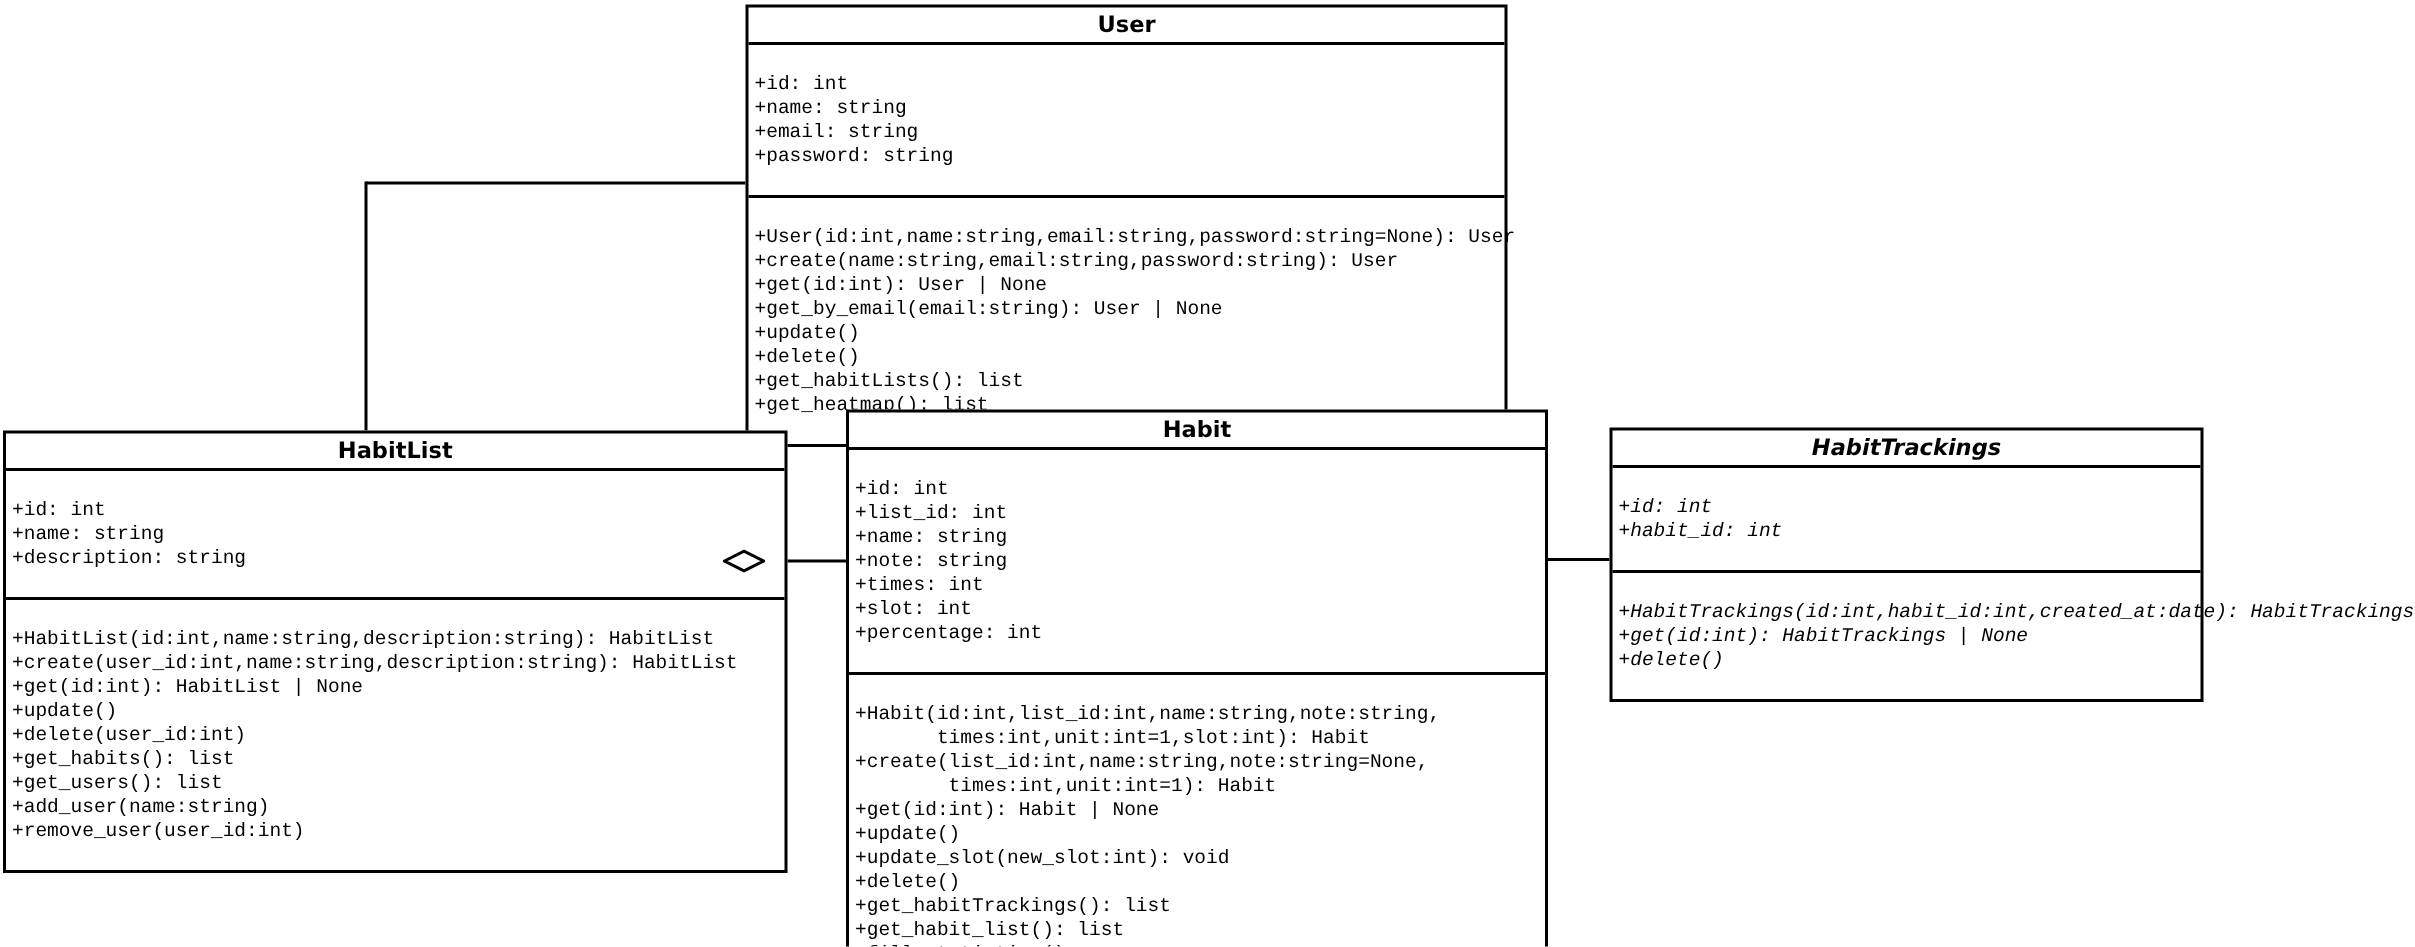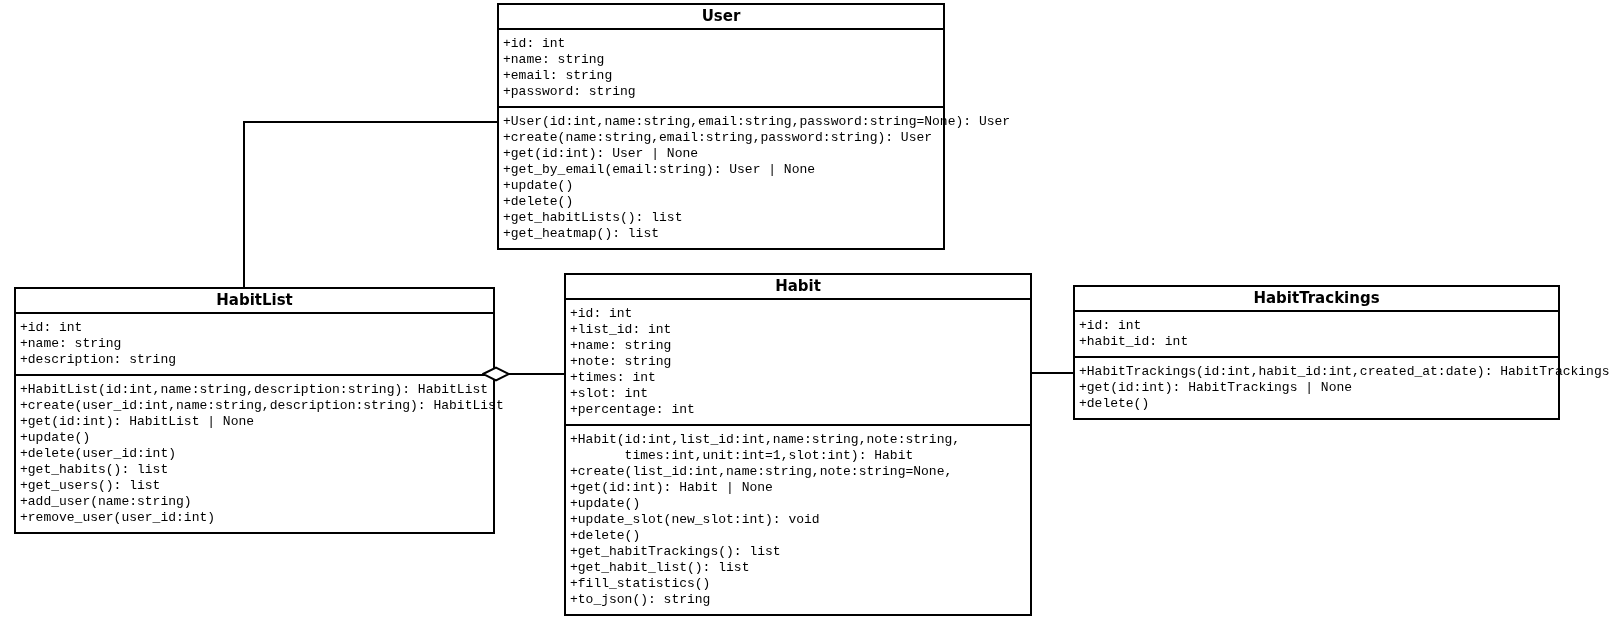--- a/index.html
+++ b/index.html
@@ -26,42 +26,42 @@
     height: 23px;
     line-height: 23px;
     text-align: center;
     font-family: "DejaVu Sans", "Liberation Sans", sans-serif;
     font-weight: bold;
     font-size: 15px;
     white-space: nowrap;
   }
   .uml-section {
     border-top: 2px solid #000000;
-    padding: 6px 4px;
+    padding: 18px 4px;
   }
   .uml-row {
     font-size: 13px;
     line-height: 16px;
     white-space: pre;
     overflow: visible;
   }
   .connector {
     position: absolute;
     background: #000000;
     z-index: 1;
   }
   .diamond {
     position: absolute;
     z-index: 3;
   }
   
-  #box-user            { left: 497px; top: 3px;   width: 448px; }
-  #box-habitlist       { left: 14px;   top: 287px; width: 481px; }
+  #box-user            { left: 497px; top: 3px;   width: 508px; }
+  #box-habitlist       { left: 2px;   top: 287px; width: 523px; }
   #box-habit           { left: 564px; top: 273px; width: 468px; }
-  #box-habittrackings  { left: 1073px;top: 285px; width: 487px; }
+  #box-habittrackings  { left: 1073px;top: 285px; width: 396px; font-style: italic; }
 
   #conn-user-habitlist-h { left: 244px; top: 121px; width: 253px; height: 2px; }
   #conn-user-habitlist-v { left: 243px; top: 121px; width: 2px;  height: 166px; }
   #conn-habitlist-habit  { left: 506px; top: 373px; width: 84px; height: 2px; }
   #conn-habit-trackings  { left: 982px; top: 372px; width: 91px; height: 2px; }
   #diamond-habitlist     { left: 482px; top: 366px; }
 </style>
 </head>
 <body>
 
@@ -121,20 +121,21 @@
       <div class="uml-row">+name: string</div>
       <div class="uml-row">+note: string</div>
       <div class="uml-row">+times: int</div>
       <div class="uml-row">+slot: int</div>
       <div class="uml-row">+percentage: int</div>
     </div>
   <div class="uml-section">
       <div class="uml-row">+Habit(id:int,list_id:int,name:string,note:string,</div>
       <div class="uml-row">       times:int,unit:int=1,slot:int): Habit</div>
       <div class="uml-row">+create(list_id:int,name:string,note:string=None,</div>
+      <div class="uml-row">        times:int,unit:int=1): Habit</div>
       <div class="uml-row">+get(id:int): Habit | None</div>
       <div class="uml-row">+update()</div>
       <div class="uml-row">+update_slot(new_slot:int): void</div>
       <div class="uml-row">+delete()</div>
       <div class="uml-row">+get_habitTrackings(): list</div>
       <div class="uml-row">+get_habit_list(): list</div>
       <div class="uml-row">+fill_statistics()</div>
       <div class="uml-row">+to_json(): string</div>
     </div>
 </div>

